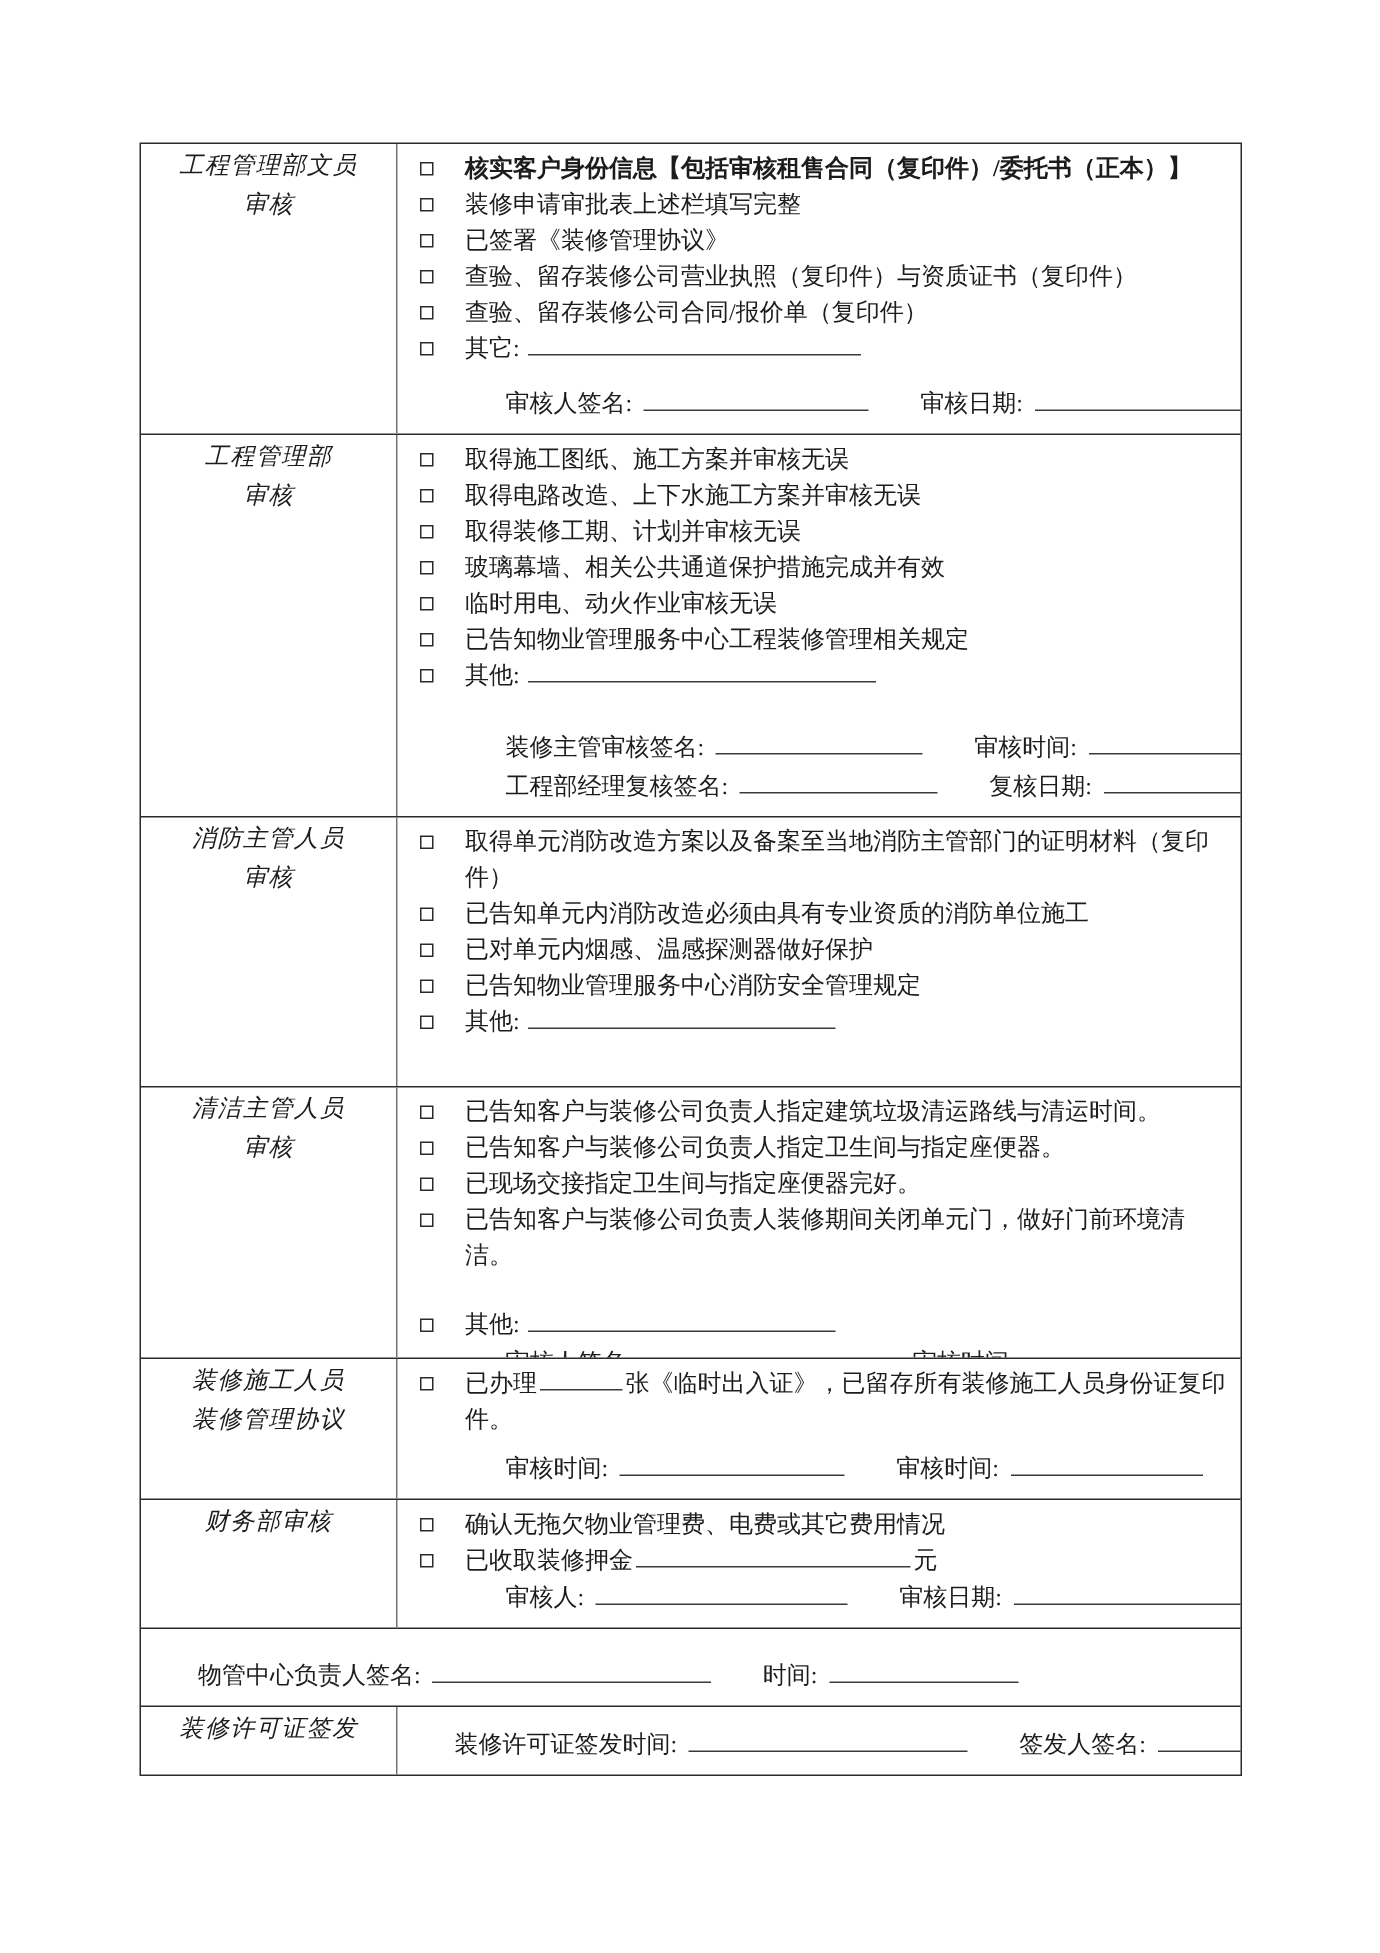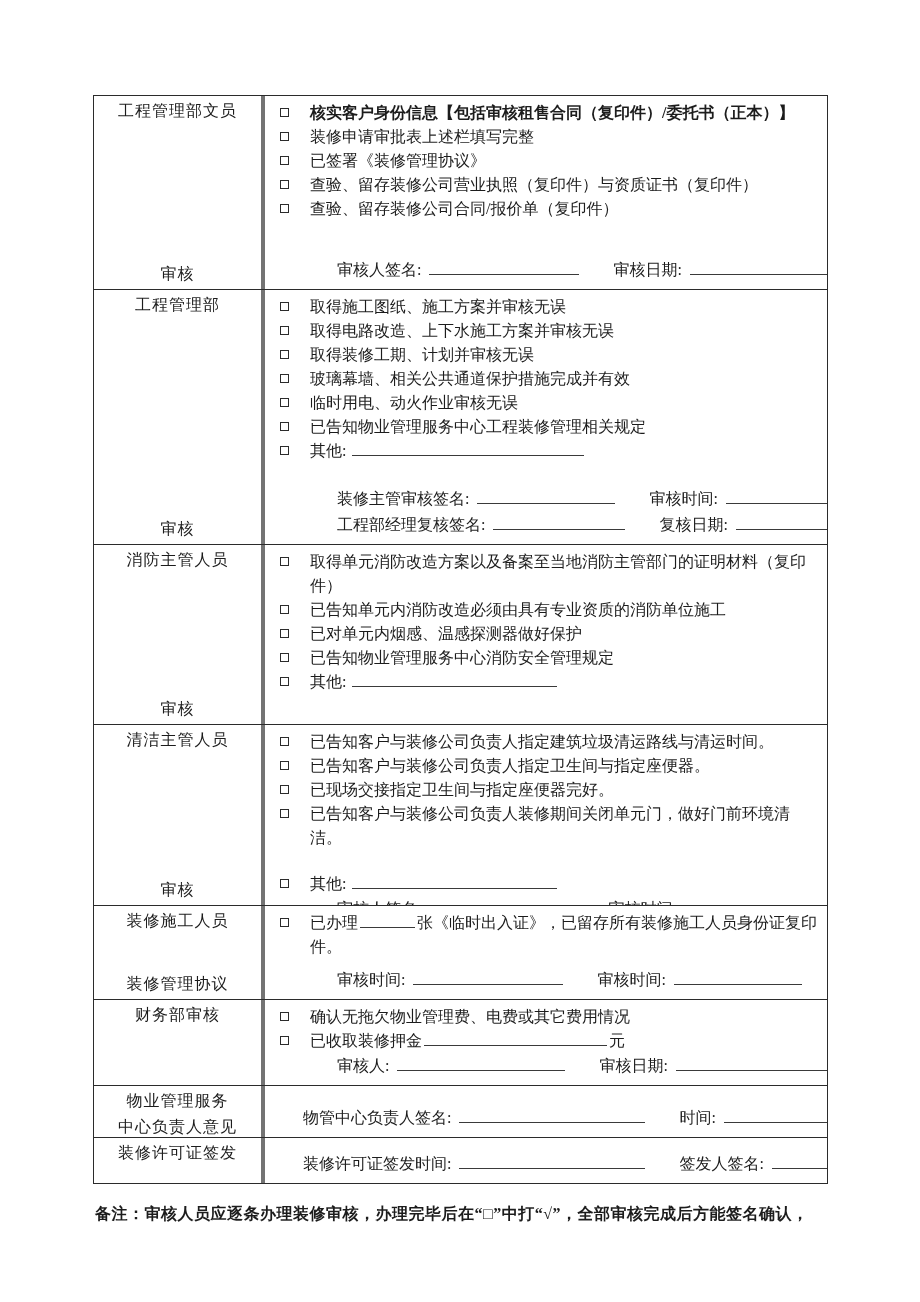--- a/index.html
+++ b/index.html
@@ -20,27 +20,28 @@
   }
   .table-row {
     display: flex;
     overflow: hidden;
   }
   .table-row + .table-row { border-top: 1px solid #2b2b2b; }
 
   .label-cell {
     width: 171px;
     flex: none;
-    border-right: 4px solid #737373;
+    border-right: 1px solid #737373;
     display: flex;
     flex-direction: column;
-    justify-content: space-between;
+    justify-content: flex-start;
     align-items: center;
     text-align: center;
     padding: 2px 4px;
+    font-style: italic;
   }
   .label-line {
     font-size: 16px;
     line-height: 26px;
     letter-spacing: 1px;
     white-space: nowrap;
   }
 
   .content-cell {
     flex: 1;
@@ -121,20 +122,24 @@
             <div class="item-text"><span>已签署《装修管理协议》</span></div>
           </div>
           <div class="item">
             <span class="checkbox"></span>
             <div class="item-text"><span>查验、留存装修公司营业执照（复印件）与资质证书（复印件）</span></div>
           </div>
           <div class="item">
             <span class="checkbox"></span>
             <div class="item-text"><span>查验、留存装修公司合同/报价单（复印件）</span></div>
           </div>
+          <div class="item">
+            <span class="checkbox"></span>
+            <div class="item-text"><span>其它: </span><span class="blank" style="width: 222px;"></span></div>
+          </div>
           <div class="sig-row first indent"><span class="sig-field"><span class="sig-label">审核人签名:</span><span class="blank" style="width: 150px;"></span></span><span class="sig-field"><span class="sig-label">审核日期:</span><span class="blank" style="width: 140px;"></span></span></div>
         </div>
       </div>
       <div class="table-row" style="height: 255px;">
         <div class="label-cell">
           <div class="label-line">工程管理部</div>
           <div class="label-line">审核</div>
         </div>
         <div class="content-cell">
           <div class="item">
@@ -249,31 +254,26 @@
             <div class="item-text"><span>确认无拖欠物业管理费、电费或其它费用情况</span></div>
           </div>
           <div class="item">
             <span class="checkbox"></span>
             <div class="item-text"><span>已收取装修押金</span><span class="blank" style="width: 183px;"></span><span>元</span></div>
           </div>
           <div class="sig-row first indent"><span class="sig-field"><span class="sig-label">审核人:</span><span class="blank" style="width: 168px;"></span></span><span class="sig-field"><span class="sig-label">审核日期:</span><span class="blank" style="width: 152px;"></span></span></div>
         </div>
       </div>
       <div class="table-row" style="height: 52px;">
-        <div class="label-cell">
-          <div class="label-line">物业管理服务</div>
-          <div class="label-line">中心负责人意见</div>
-        </div>
         <div class="content-cell">
           <div class="sig-row first"><span class="sig-field"><span class="sig-label">物管中心负责人签名:</span><span class="blank" style="width: 186px;"></span></span><span class="sig-field"><span class="sig-label">时间:</span><span class="blank" style="width: 126px;"></span></span></div>
         </div>
       </div>
       <div class="table-row" style="height: 46px;">
         <div class="label-cell">
           <div class="label-line">装修许可证签发</div>
         </div>
         <div class="content-cell">
           <div class="sig-row first"><span class="sig-field"><span class="sig-label">装修许可证签发时间:</span><span class="blank" style="width: 186px;"></span></span><span class="sig-field"><span class="sig-label">签发人签名:</span><span class="blank" style="width: 108px;"></span></span></div>
         </div>
       </div>
     </div>
-  <div class="footnote">备注：审核人员应逐条办理装修审核，办理完毕后在“□”中打“√”，全部审核完成后方能签名确认，</div>
 </div>
 
 </body></html>

